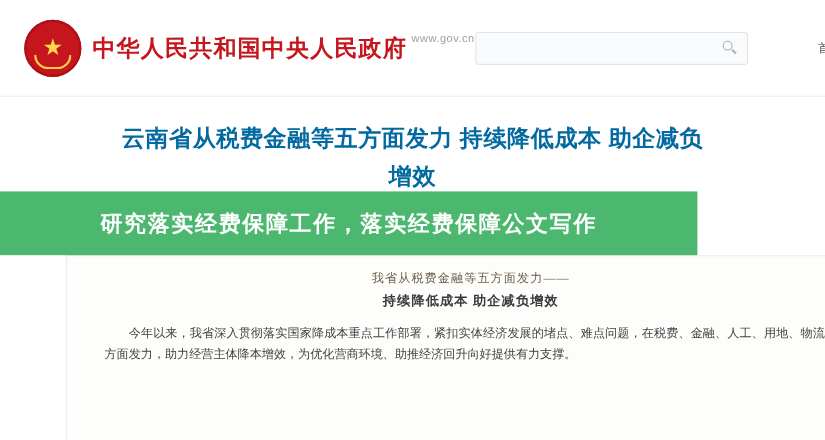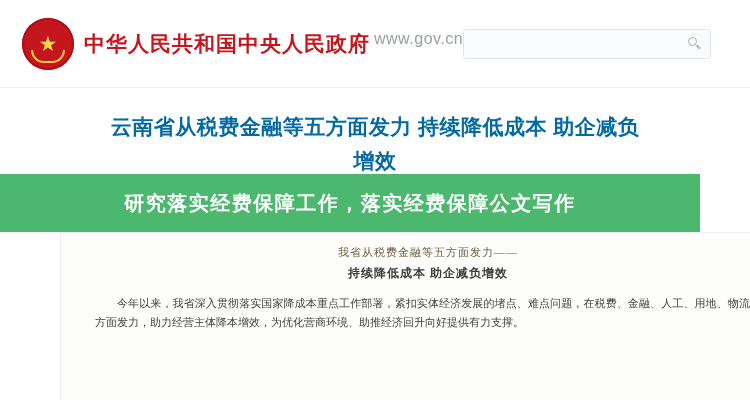--- a/index.html
+++ b/index.html
@@ -76,21 +76,21 @@
     gap: 4px;
   }
   .gov-title {
     font-size: 21px;
     letter-spacing: 1px;
     color: #c4161c;
     font-weight: bold;
     white-space: nowrap;
   }
   .gov-url {
-    font-size: 16px;
+    font-size: 10px;
     color: #9aa0a6;
     letter-spacing: .5px;
   }
 
   .header-right {
     margin-left: auto;
     display: flex;
     align-items: center;
     gap: 14px;
   }
@@ -168,21 +168,21 @@
     color: #0369a1;
     font-weight: bold;
     letter-spacing: .5px;
   }
 
   
   .green-band {
     position: absolute;
     left: 0;
     top: 174px;
-    width: 700px;
+    width: 634px;
     height: 58px;
     background: #4cb86f;
     display: flex;
     align-items: center;
     justify-content: center;
     z-index: 5;
   }
   .green-band-text {
     color: #ffffff;
     font-size: 20px;

